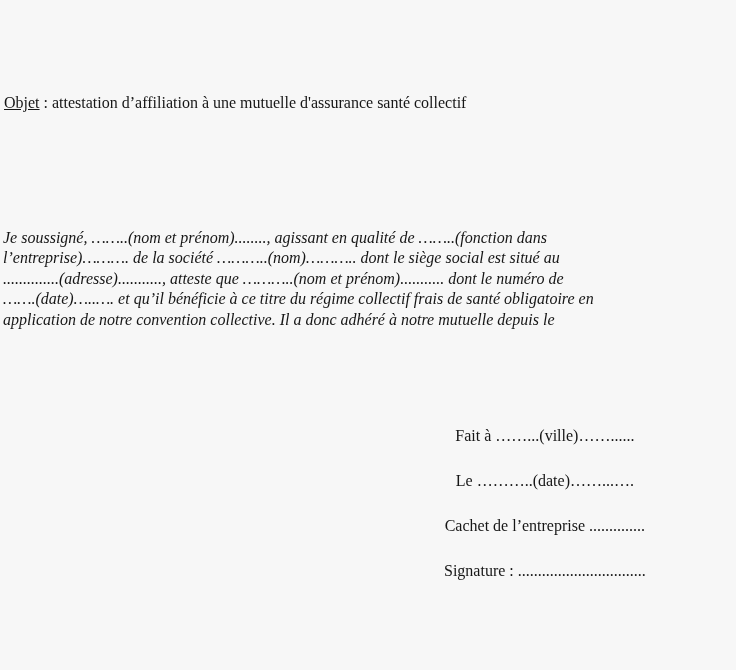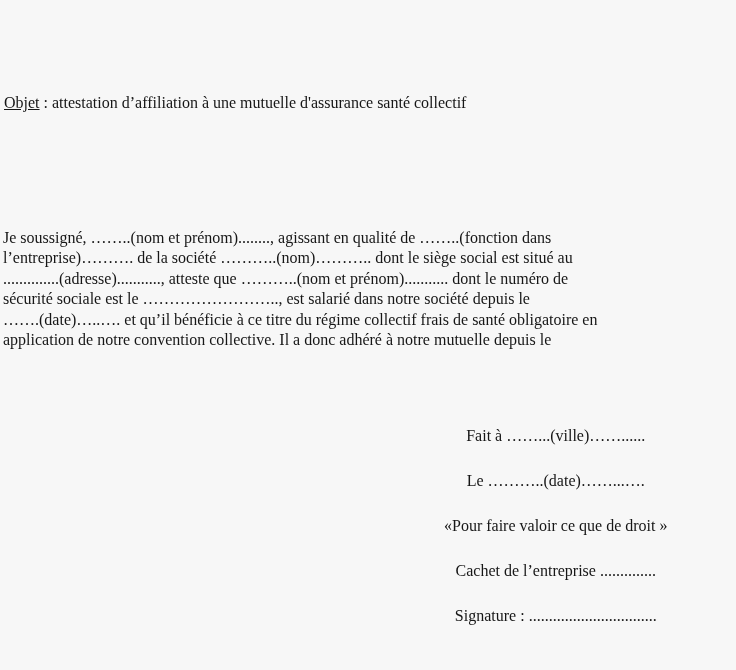--- a/index.html
+++ b/index.html
@@ -29,20 +29,21 @@
   .subject-label {
     text-decoration: underline;
   }
   .body-paragraph {
     position: absolute;
     top: 228px;
     left: 3px;
     width: 732px;
     font-size: 16px;
     line-height: 20.4px;
+    font-style: italic;
   }
   .body-line {
     white-space: nowrap;
   }
   .closing-block {
     position: absolute;
     top: 426px;
     left: 444px;
     font-size: 16px;
     text-align: center;
@@ -59,26 +60,24 @@
 <div class="page">
 
   <div class="subject-line">
     <span class="subject-label">Objet</span><span> : </span><span>attestation d’affiliation à une mutuelle d'assurance santé collectif</span>
   </div>
 
   <div class="body-paragraph">
     <div class="body-line">Je soussigné, ……..(nom et prénom)........, agissant en qualité de ……..(fonction dans</div>
     <div class="body-line">l’entreprise)………. de la société ………..(nom)……….. dont le siège social est situé au</div>
     <div class="body-line">..............(adresse)..........., atteste que ………..(nom et prénom)........... dont le numéro de</div>
-    <div class="body-line">sécurité sociale est le …………………….., est salarié dans notre société depuis le</div>
     <div class="body-line">…….(date)…..…. et qu’il bénéficie à ce titre du régime collectif frais de santé obligatoire en</div>
     <div class="body-line">application de notre convention collective. Il a donc adhéré à notre mutuelle depuis le</div>
   </div>
 
   <div class="closing-block">
     <div class="closing-line">Fait à ……...(ville)……......</div>
     <div class="closing-line">Le ………..(date)……...….</div>
-    <div class="closing-line">«Pour faire valoir ce que de droit »</div>
     <div class="closing-line">Cachet de l’entreprise ..............</div>
     <div class="closing-line">Signature : ................................</div>
   </div>
 
 </div>
 
 </body></html>

